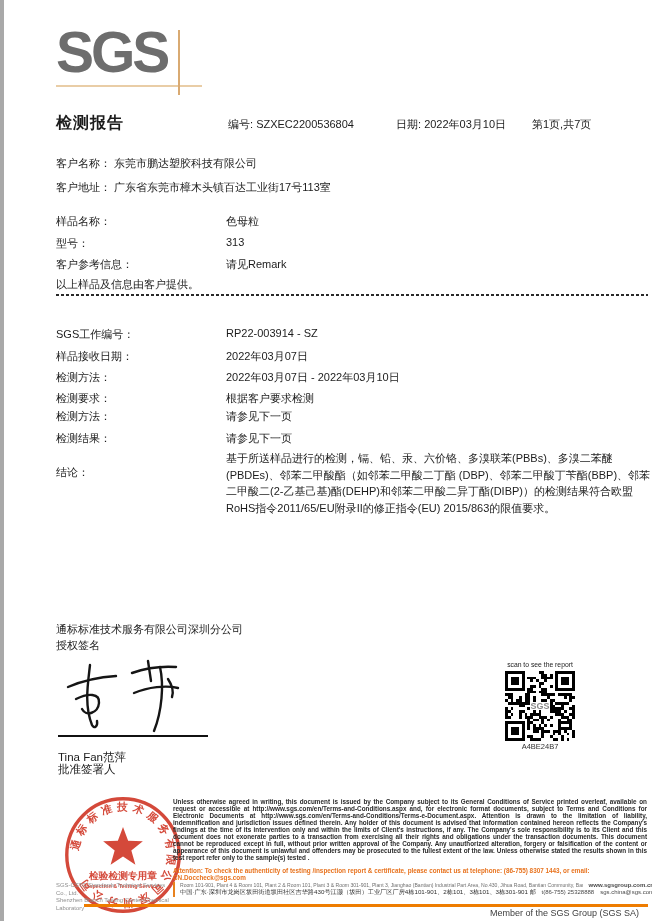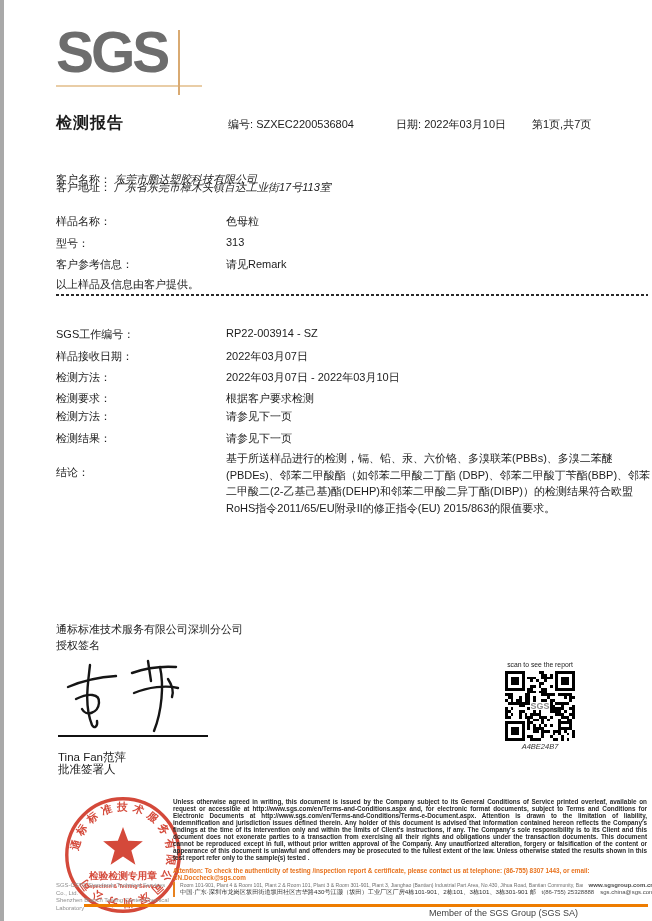--- a/index.html
+++ b/index.html
@@ -12,71 +12,71 @@
   .logo-hline{position:absolute;left:56px;top:85px;width:146px;height:2px;background:#e9cda6;}
   .logo-vline{position:absolute;left:178px;top:30px;width:2px;height:65px;background:#d9aa72;}
   
   .title{position:absolute;left:56px;top:113px;font-size:16px;font-weight:700;letter-spacing:1px;}
   .hno{position:absolute;left:228px;top:117px;font-size:11px;}
   .hdate{position:absolute;left:396px;top:117px;font-size:11px;}
   .hpage{position:absolute;left:532px;top:117px;font-size:11px;}
   
   .row{position:absolute;left:56px;font-size:11px;white-space:nowrap;}
   .row .lbl{display:inline-block;}
-  .val-near{position:absolute;left:58px;white-space:nowrap;font-style:italic;}
+  .val-near{position:absolute;left:58px;white-space:nowrap;}
   .val-far{position:absolute;left:170px;white-space:nowrap;text-align:right;}
   .note{position:absolute;left:56px;top:277px;font-size:11px;}
   .dashes{position:absolute;left:56px;top:294px;width:592px;height:2px;
           background:repeating-linear-gradient(90deg,#2a2a2a 0 3px,transparent 3px 5px);}
   .concl-lbl{position:absolute;left:56px;top:453px;font-size:11px;margin-top:12px;}
   .concl{position:absolute;left:226px;top:450px;width:428px;font-size:11px;line-height:16.5px;text-align:left;}
   
   .sig-co{position:absolute;left:56px;top:622px;font-size:11px;}
   .sig-auth{position:absolute;left:56px;top:638px;font-size:11px;}
   .sig-svg{position:absolute;left:60px;top:655px;}
   .sig-line{position:absolute;left:58px;top:735px;width:150px;border-bottom:2px solid #111;}
   .sig-name{position:absolute;left:58px;top:743px;font-size:11.5px;margin-top:7px;}
   .sig-title{position:absolute;left:58px;top:762px;font-size:11.5px;}
   
   .qr-cap{position:absolute;left:492px;top:661px;width:96px;font-size:6.8px;text-align:center;color:#222;}
   .qr-box{position:absolute;left:505px;top:671px;width:70px;height:70px;}
-  .qr-code{position:absolute;left:492px;top:742px;width:96px;font-size:7.5px;text-align:center;color:#333;font-style:italic;}
+  .qr-code{position:absolute;left:492px;top:742px;width:96px;font-size:7.5px;text-align:center;color:#333;}
   
   .stamp{position:absolute;left:60px;top:792px;opacity:.92;}
   .foot-co{position:absolute;left:56px;top:882px;width:118px;font-size:5.9px;line-height:7.6px;color:#8f8f8f;}
   .disc{position:absolute;left:173px;top:798px;width:474px;font-size:6.35px;line-height:7.05px;
         text-align:justify;color:#2b2b2b;font-weight:700;}
   .attn{position:absolute;left:173px;top:867px;width:474px;font-size:6.35px;line-height:7.1px;
         color:#e8731e;font-weight:700;}
   .addr{position:absolute;left:173px;top:882px;width:474px;border-left:2px solid #e8821e;padding-left:5px;}
   .addr-row{display:flex;align-items:baseline;gap:6px;}
   .addr-en{flex:1;font-size:5.1px;color:#6f6f6f;white-space:nowrap;overflow:hidden;}
   .addr-web{font-size:6px;color:#4a4a4a;font-weight:700;}
   .addr-cn{flex:1;font-size:6.2px;color:#2f2f2f;white-space:nowrap;overflow:hidden;}
   .addr-tel{font-size:6px;color:#4a4a4a;}
   .addr-mail{font-size:6px;color:#4a4a4a;}
   .orange-rule{position:absolute;left:84px;top:904px;width:564px;height:3px;background:#ee7c00;}
-  .member{position:absolute;left:0;top:908px;width:578px;text-align:right;font-size:9px;color:#3d3d3d;}
+  .member{position:absolute;left:0;top:908px;width:639px;text-align:right;font-size:9px;color:#3d3d3d;}
 </style>
 </head>
 <body>
 
 <div class="page">
   <div class="edge"></div>
 
   <div class="logo">SGS</div>
   <div class="logo-hline"></div>
   <div class="logo-vline"></div>
 
   <div class="title">检测报告</div>
   <div class="hno"><span>编号:</span> <span>SZXEC2200536804</span></div>
   <div class="hdate"><span>日期:</span> <span>2022年03月10日</span></div>
   <div class="hpage">第1页,共7页</div>
 
-  <div class="row" style="top:172px">
+  <div class="row" style="top:156px">
     <span class="lbl">客户名称：</span>
     <span class="val-near">东莞市鹏达塑胶科技有限公司</span>
   </div>
   <div class="row" style="top:180px">
     <span class="lbl">客户地址：</span>
     <span class="val-near">广东省东莞市樟木头镇百达工业街17号113室</span>
   </div>
 
   <div class="row" style="top:214px">
     <span class="lbl">样品名称：</span>

